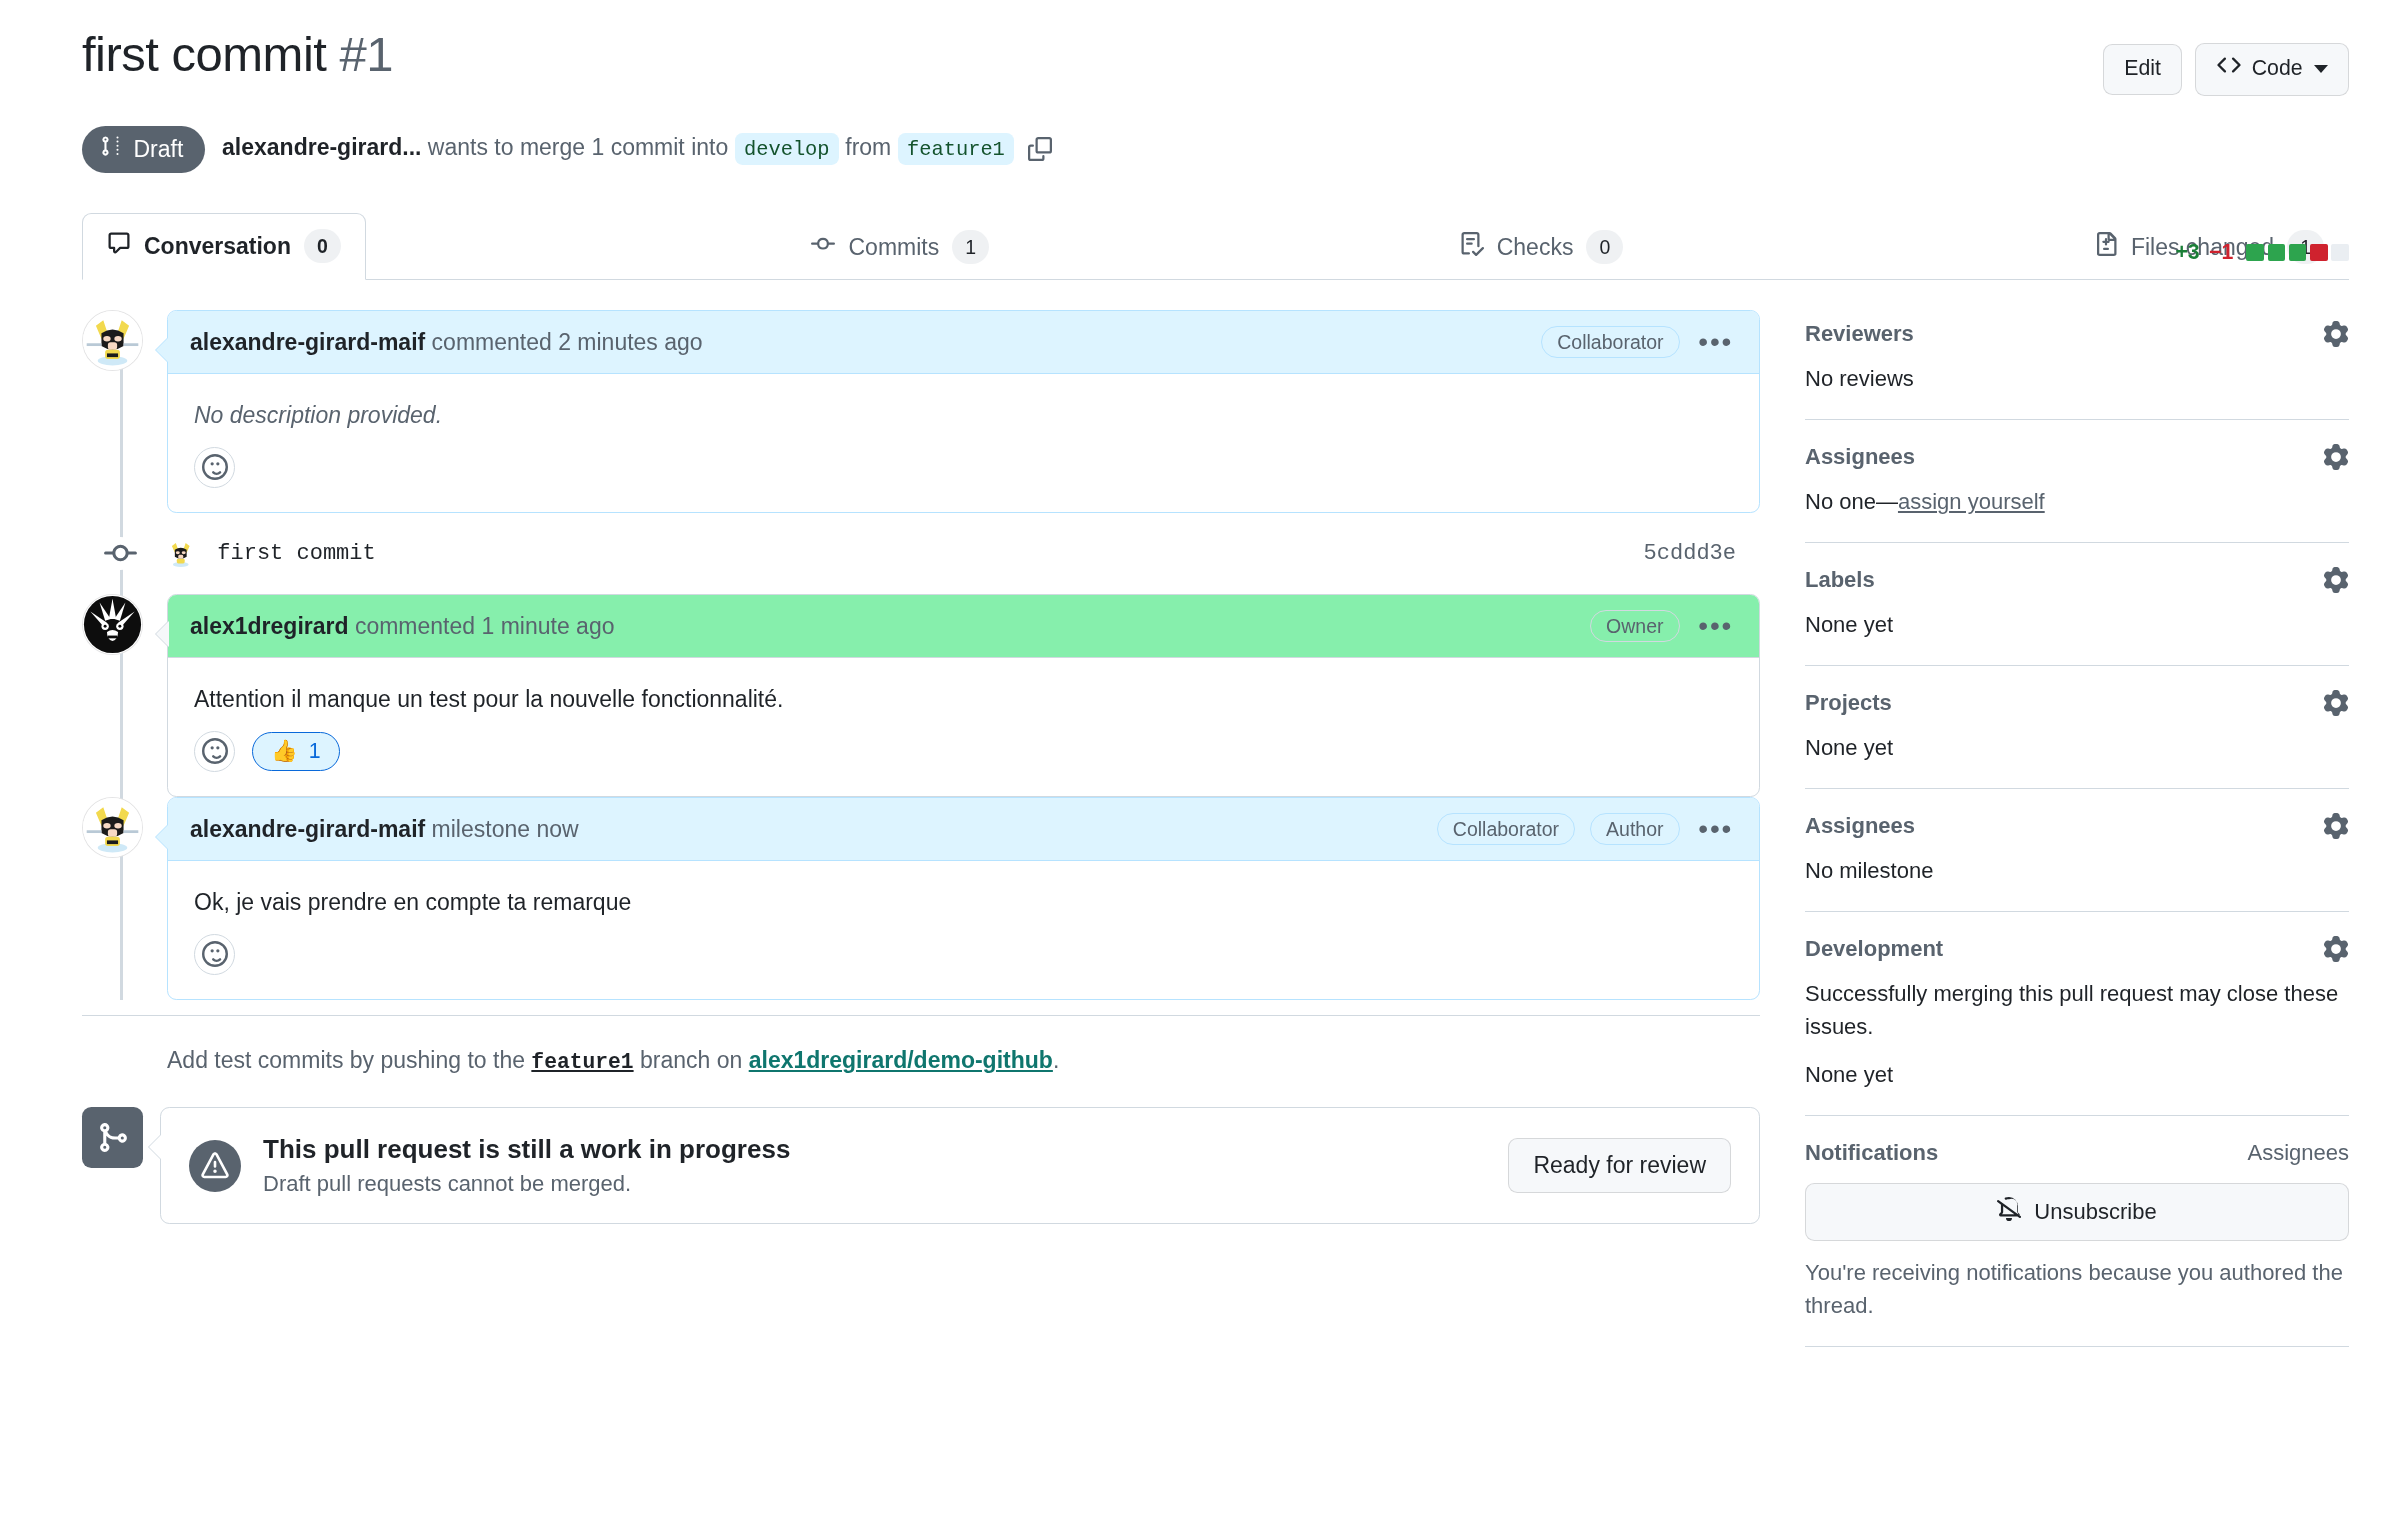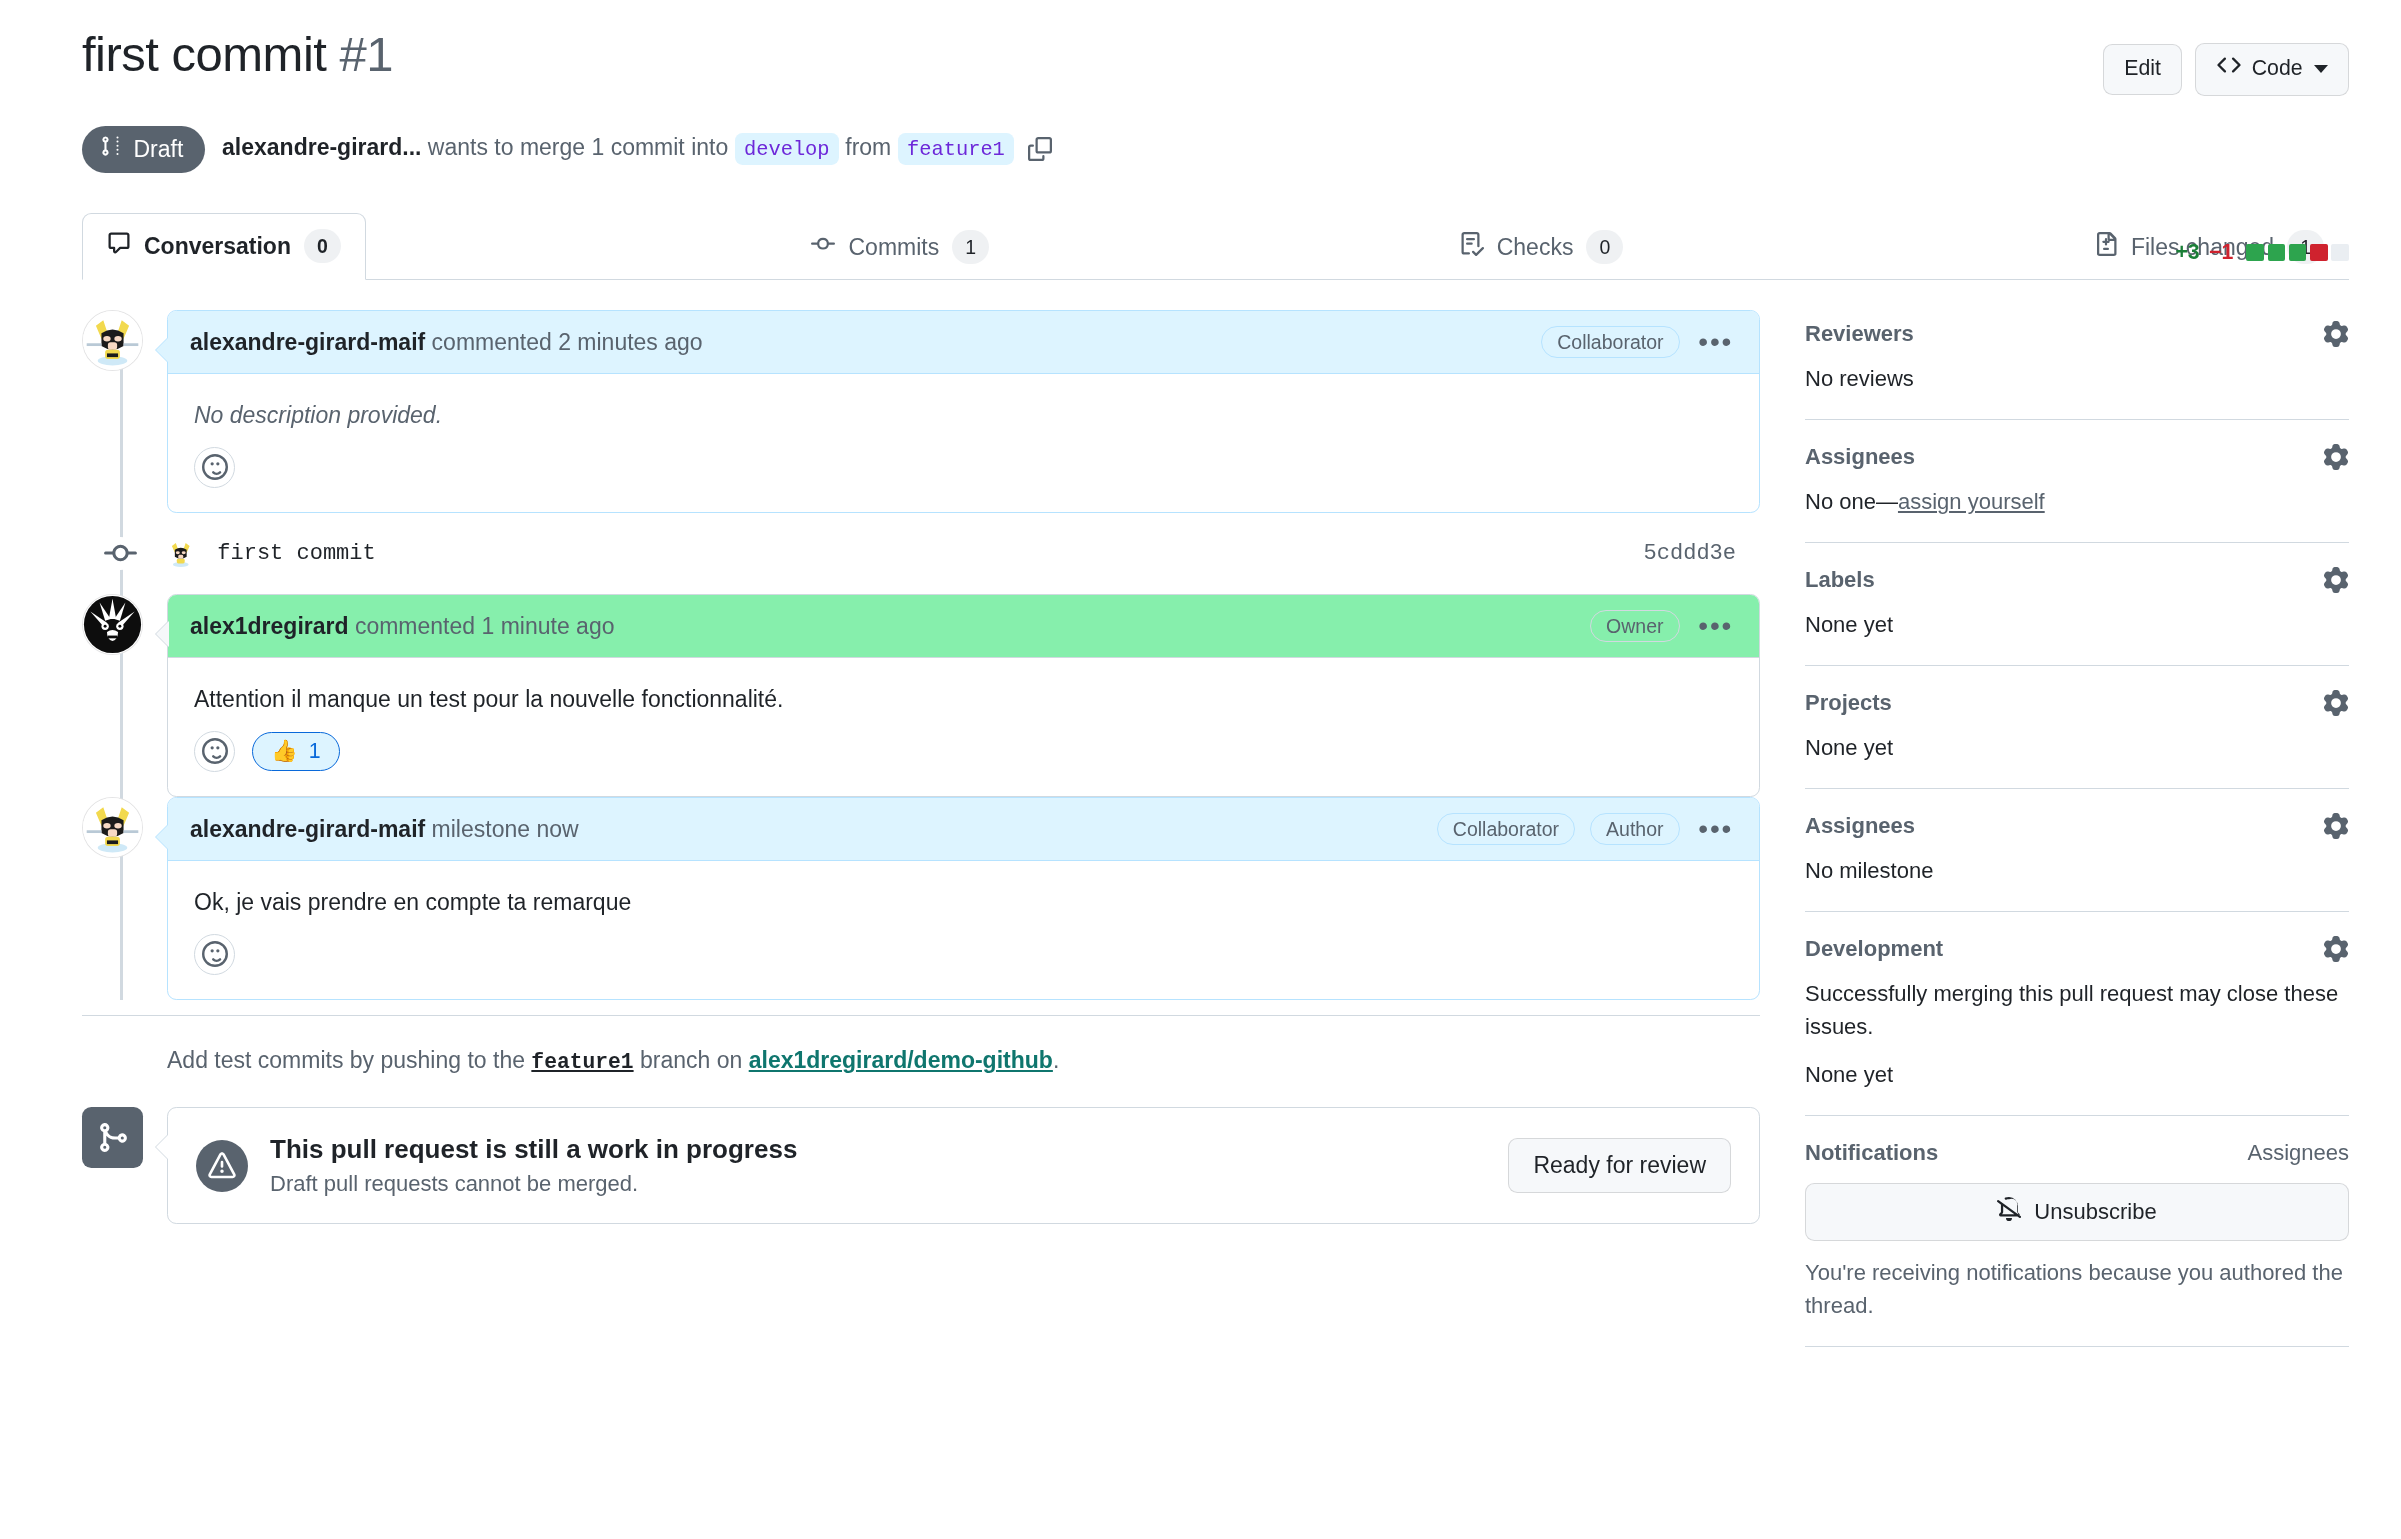--- a/index.html
+++ b/index.html
@@ -32,21 +32,21 @@
   
   .sub-row { display: flex; align-items: center; gap: 16.7px; margin-top: 30px; font-size: 23px; color: #59636e; }
   .draft-badge {
     background: #59636e; color: #fff; border-radius: 926px;
     padding: 9.3px 22px 9.3px 18.5px; font-size: 23px; font-weight: 500;
     display: inline-flex; align-items: center; gap: 11px;
   }
   .sub-text { font-size: 23px; color: #59636e; }
   .sub-text b { color: #1f2328; font-weight: 600; }
   .branch-chip {
-    background: #ddf4ff; color: #6d28d9; border-radius: 7.4px;
+    background: #ddf4ff; color: #14532d; border-radius: 7.4px;
     font-family: "Liberation Mono", monospace; font-size: 20.4px;
     padding: 4.6px 9.3px; display: inline-block; vertical-align: middle;
   }
   .copy-icon { display:inline-flex; vertical-align: middle; margin-left: 7.4px; cursor:pointer; }
 
   
   .tabs-wrap { margin: 39px 52px 0 82px; position: relative; }
   .tabs { display: flex; align-items: flex-end; gap: 0; border-bottom: 0.9px solid #d1d9e0; justify-content: space-between; }
   .tab {
     display: flex; align-items: center; gap: 13px;
@@ -147,21 +147,21 @@
   .commit-av svg { width: 100%; height: 100%; display: block; }
   .commit-msg { font-family: "Liberation Mono", monospace; font-size: 22px; color: #1f2328; }
   .commit-sha { margin-left: auto; font-family: "Liberation Mono", monospace; font-size: 22px; color: #59636e; padding-right: 24px; }
 
   
   .addmore { padding: 31.5px 0 0 85px; font-size: 23px; color: #59636e; border-top: 0.9px solid #d1d9e0; margin-top: 15px; }
   .addmore code { font-family: "Liberation Mono", monospace; font-size: 21.3px; color: #1f2328; font-weight: 700; text-decoration: underline; }
   .addmore a { color: #0f766e; font-weight: 700; text-decoration: underline; }
 
   
-  .merge-wrap { display: flex; gap: 24px; margin-top: 33px; position: relative; }
+  .merge-wrap { display: flex; gap: 17px; margin-top: 33px; position: relative; }
   .merge-icon {
     width: 61px; height: 61px; border-radius: 9.3px; background: #59636e;
     display: flex; align-items: center; justify-content: center; flex: 0 0 61px;
   }
   .merge-box { flex: 1; border: 0.9px solid #d1d9e0; border-radius: 9.3px; background: #fff; position: relative; }
   .merge-box::before, .merge-box::after {
     content: ""; position: absolute; top: 26px; left: -13px; width: 0; height: 0;
     border-top: 13px solid transparent; border-bottom: 13px solid transparent;
   }
   .merge-box::before { border-right: 13px solid #d1d9e0; }

